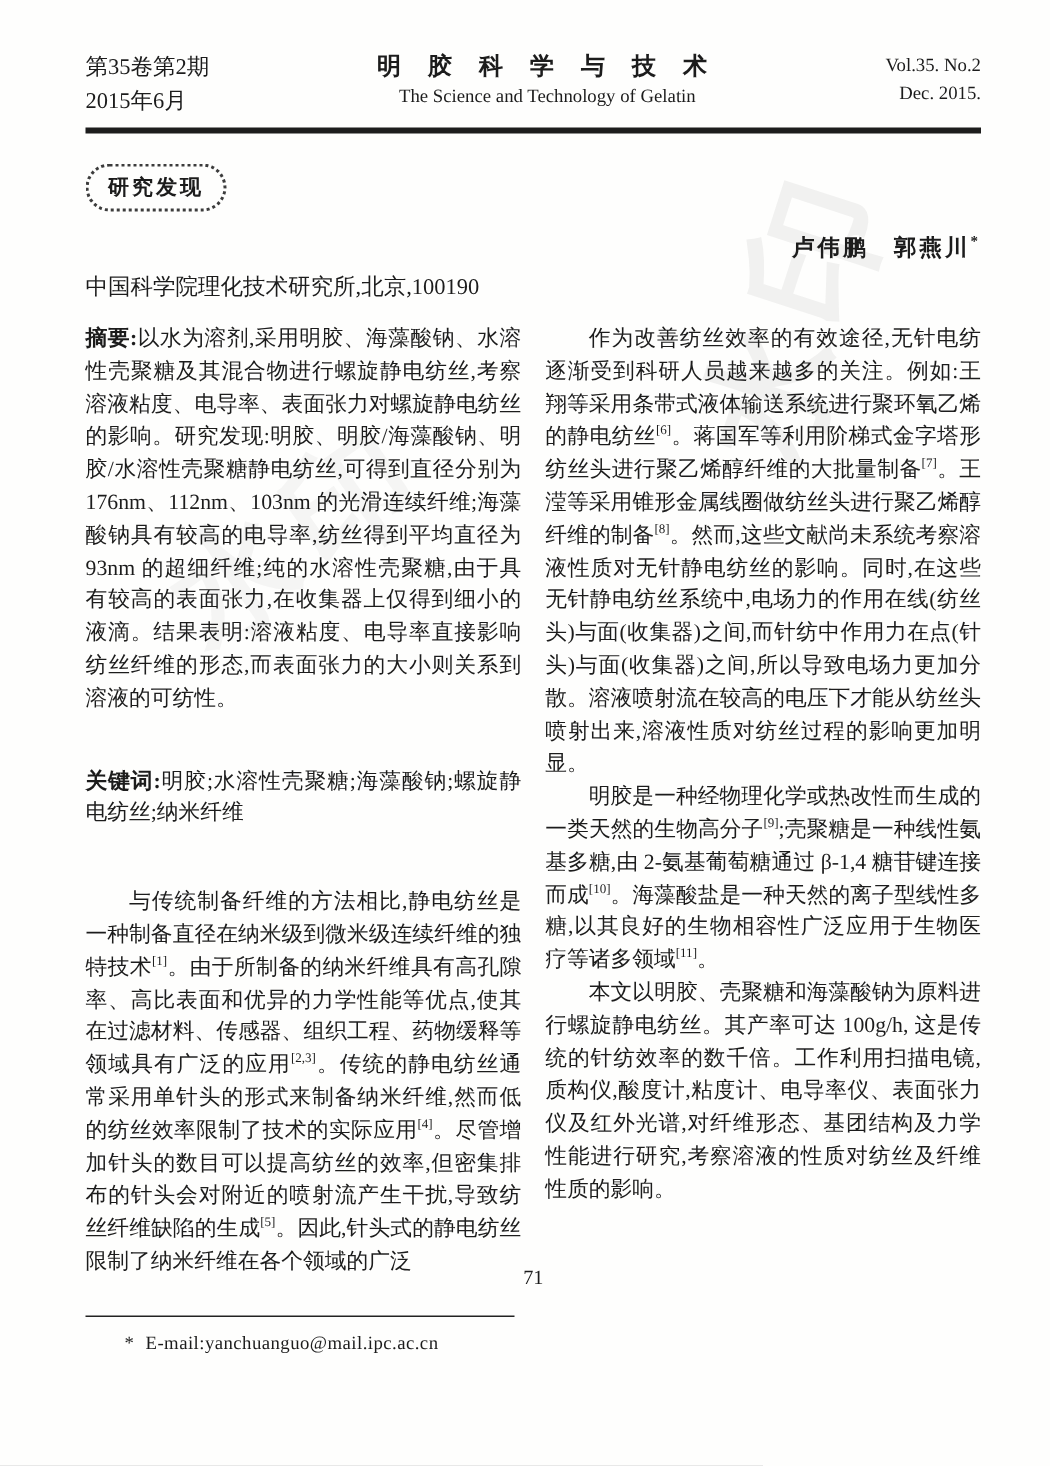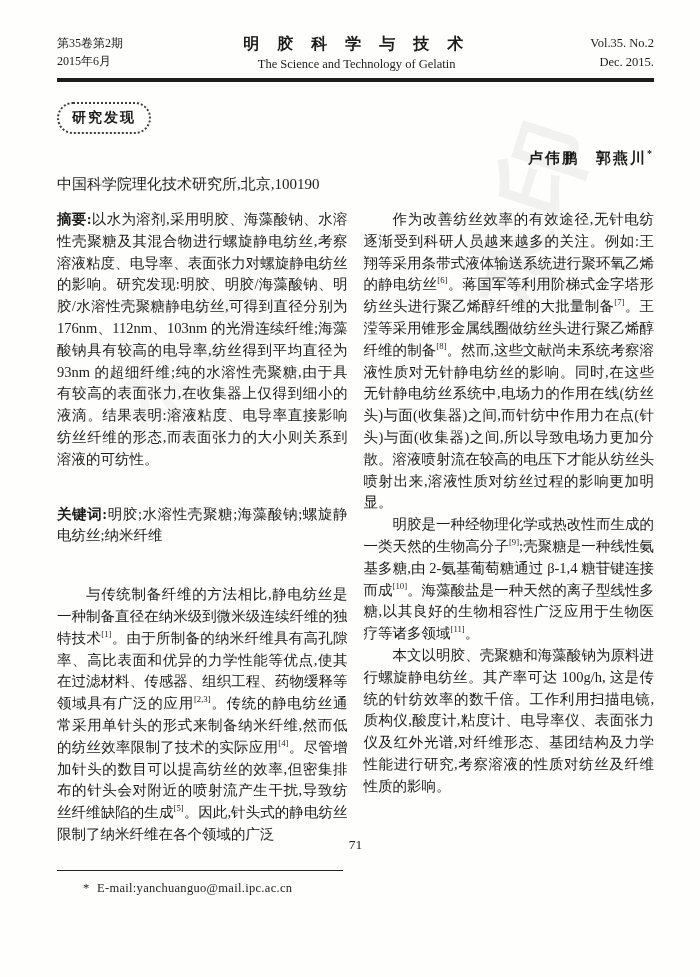--- a/index.html
+++ b/index.html
@@ -21,21 +21,21 @@
     position: absolute; z-index: 0;
     font-weight: bold; pointer-events: none; white-space: nowrap;
   }
   .wm1 { top: 150px; left: 430px; font-size: 92px; letter-spacing: 8px;
          transform: rotate(-72deg); color: rgba(70,70,70,0.07); }
   .wm2 { top: 300px; left: 105px; font-size: 84px; letter-spacing: 10px;
          transform: rotate(-35deg); color: rgba(70,70,70,0.05); }
 
   
   .journal-header { display: flex; justify-content: space-between; align-items: flex-start; }
-  .header-left  { font-size: 12px; line-height: 1.5; }
+  .header-left  { font-size: 15px; line-height: 1.5; }
   .header-center{ text-align: center; }
   .journal-cn { font-size: 16px; font-weight: bold; letter-spacing: 7px; }
   .journal-en { font-size: 12.5px; margin-top: 2px; }
   .header-right { font-size: 12.5px; line-height: 1.5; text-align: right; }
   .header-rule { margin-top: 6px; border-bottom: 4px solid #1d1d1d; height: 0; }
 
   
   .badge {
     display: inline-block; margin-top: 20px;
     padding: 5px 13px;

